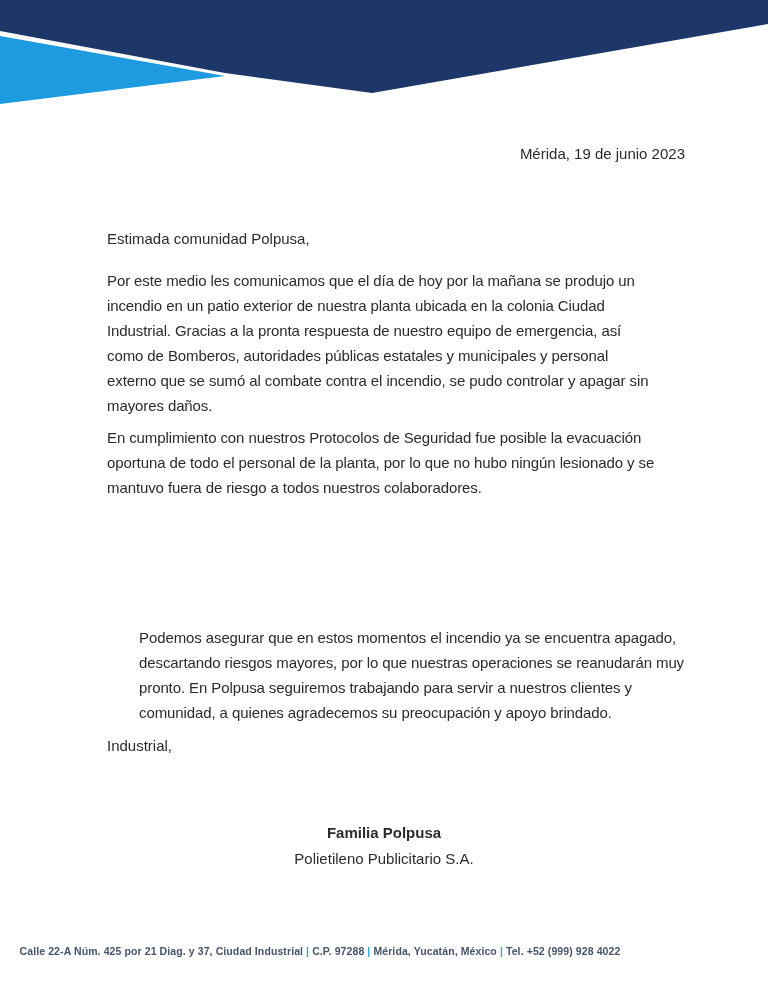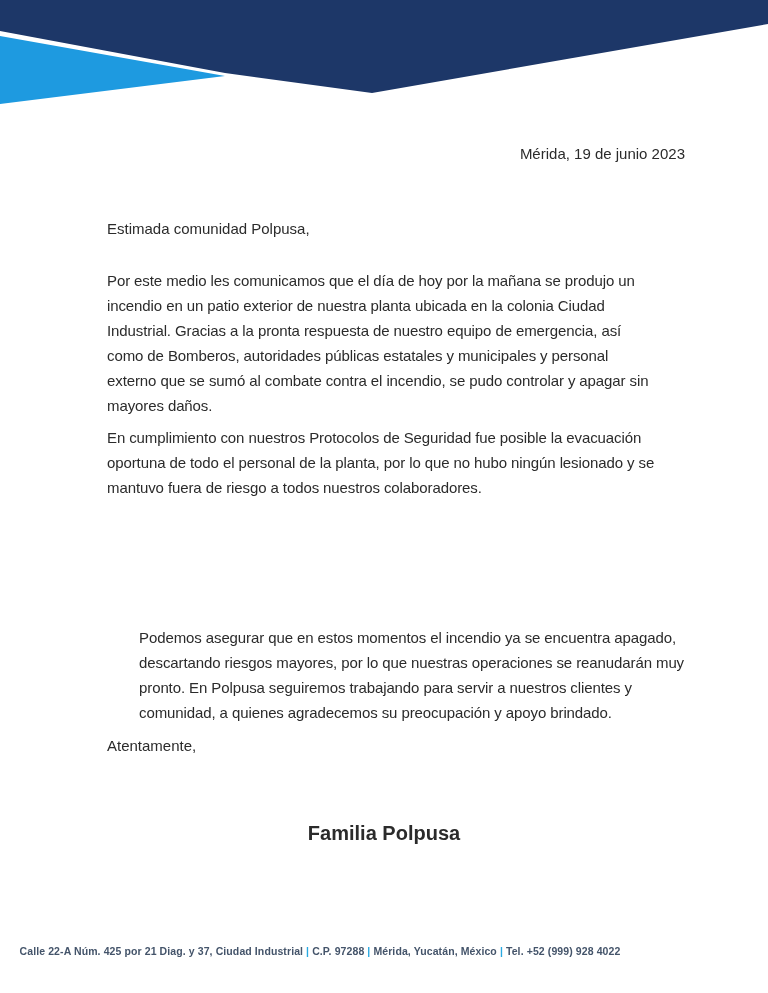--- a/index.html
+++ b/index.html
@@ -23,21 +23,21 @@
   .date {
     position: absolute;
     top: 141px;
     right: 112px;
     font-size: 15px;
     line-height: 25px;
     white-space: pre-line;
   }
   .salutation {
     position: absolute;
-    top: 216px;
+    top: 226px;
     left: 107px;
     font-size: 15px;
     line-height: 25px;
   }
   .para {
     position: absolute;
     left: 107px;
     width: 590px;
     font-size: 15px;
     line-height: 25px;
@@ -54,21 +54,21 @@
     left: 107px;
     font-size: 15px;
     line-height: 25px;
   }
   .signature {
     position: absolute;
     top: 820px;
     left: 84px;
     width: 600px;
     text-align: center;
-    font-size: 20px;
+    font-size: 15px;
     line-height: 26px;
   }
   .signature .sig-name { font-weight: bold; }
   .footer {
     position: absolute;
     top: 944px;
     left: 0;
     width: 640px;
     text-align: center;
     font-size: 10.5px;
@@ -106,23 +106,24 @@
 como de Bomberos, autoridades públicas estatales y municipales y personal
 externo que se sumó al combate contra el incendio, se pudo controlar y apagar sin
 mayores daños.</div>
 
 
   <div class="para p4">Podemos asegurar que en estos momentos el incendio ya se encuentra apagado,
 descartando riesgos mayores, por lo que nuestras operaciones se reanudarán muy
 pronto. En Polpusa seguiremos trabajando para servir a nuestros clientes y
 comunidad, a quienes agradecemos su preocupación y apoyo brindado.</div>
 
-  <div class="closing">Atentamente,</div>
+  <div class="closing">Industrial,</div>
 
   <div class="signature">
     <div class="sig-name">Familia Polpusa</div>
+    <div class="sig-company">Polietileno Publicitario S.A.</div>
   </div>
 
   <div class="footer">
     <span>Calle 22-A Núm. 425 por 21 Diag. y 37, Ciudad Industrial</span><span class="sep">|</span><span>C.P. 97288</span><span class="sep">|</span><span>Mérida, Yucatán, México</span><span class="sep">|</span><span>Tel. +52 (999) 928 4022</span>
   </div>
 
 </div>
 
 </body></html>

